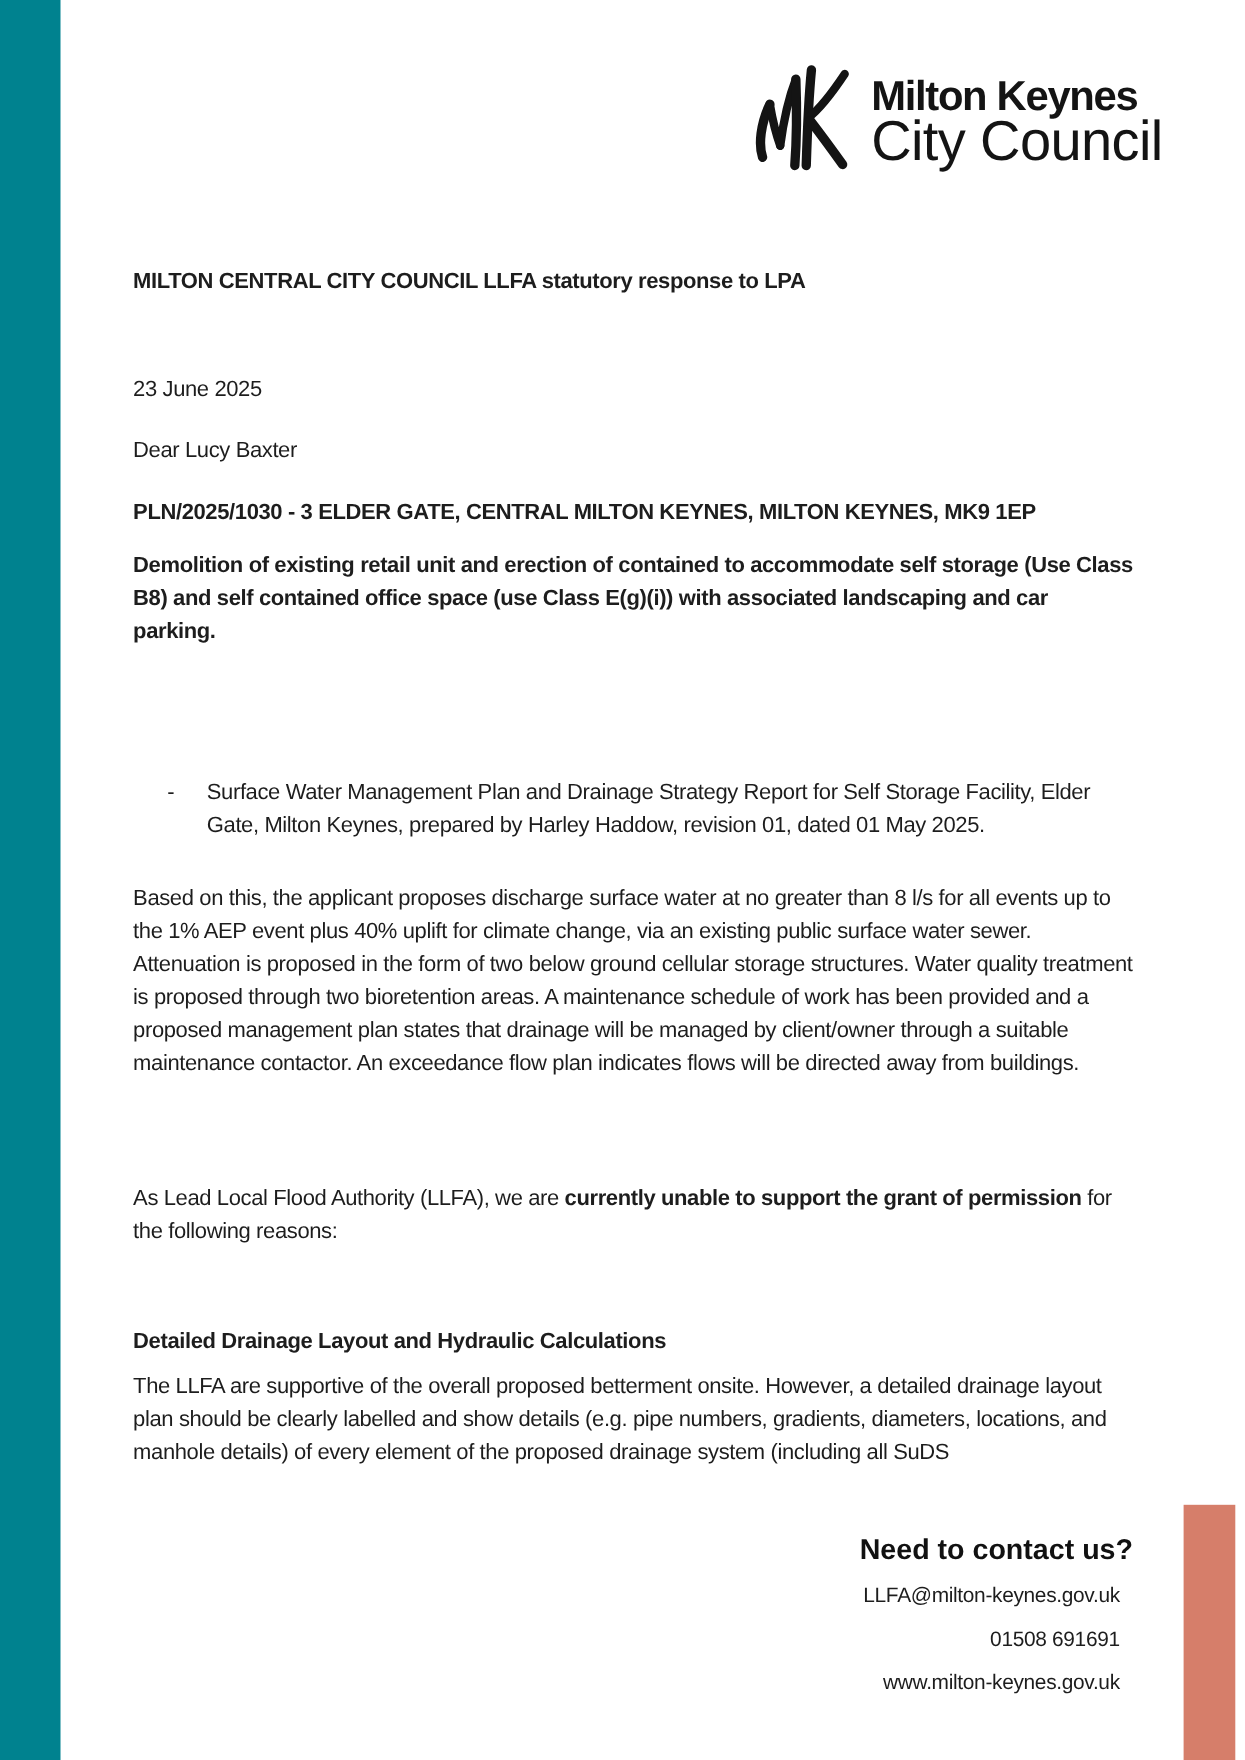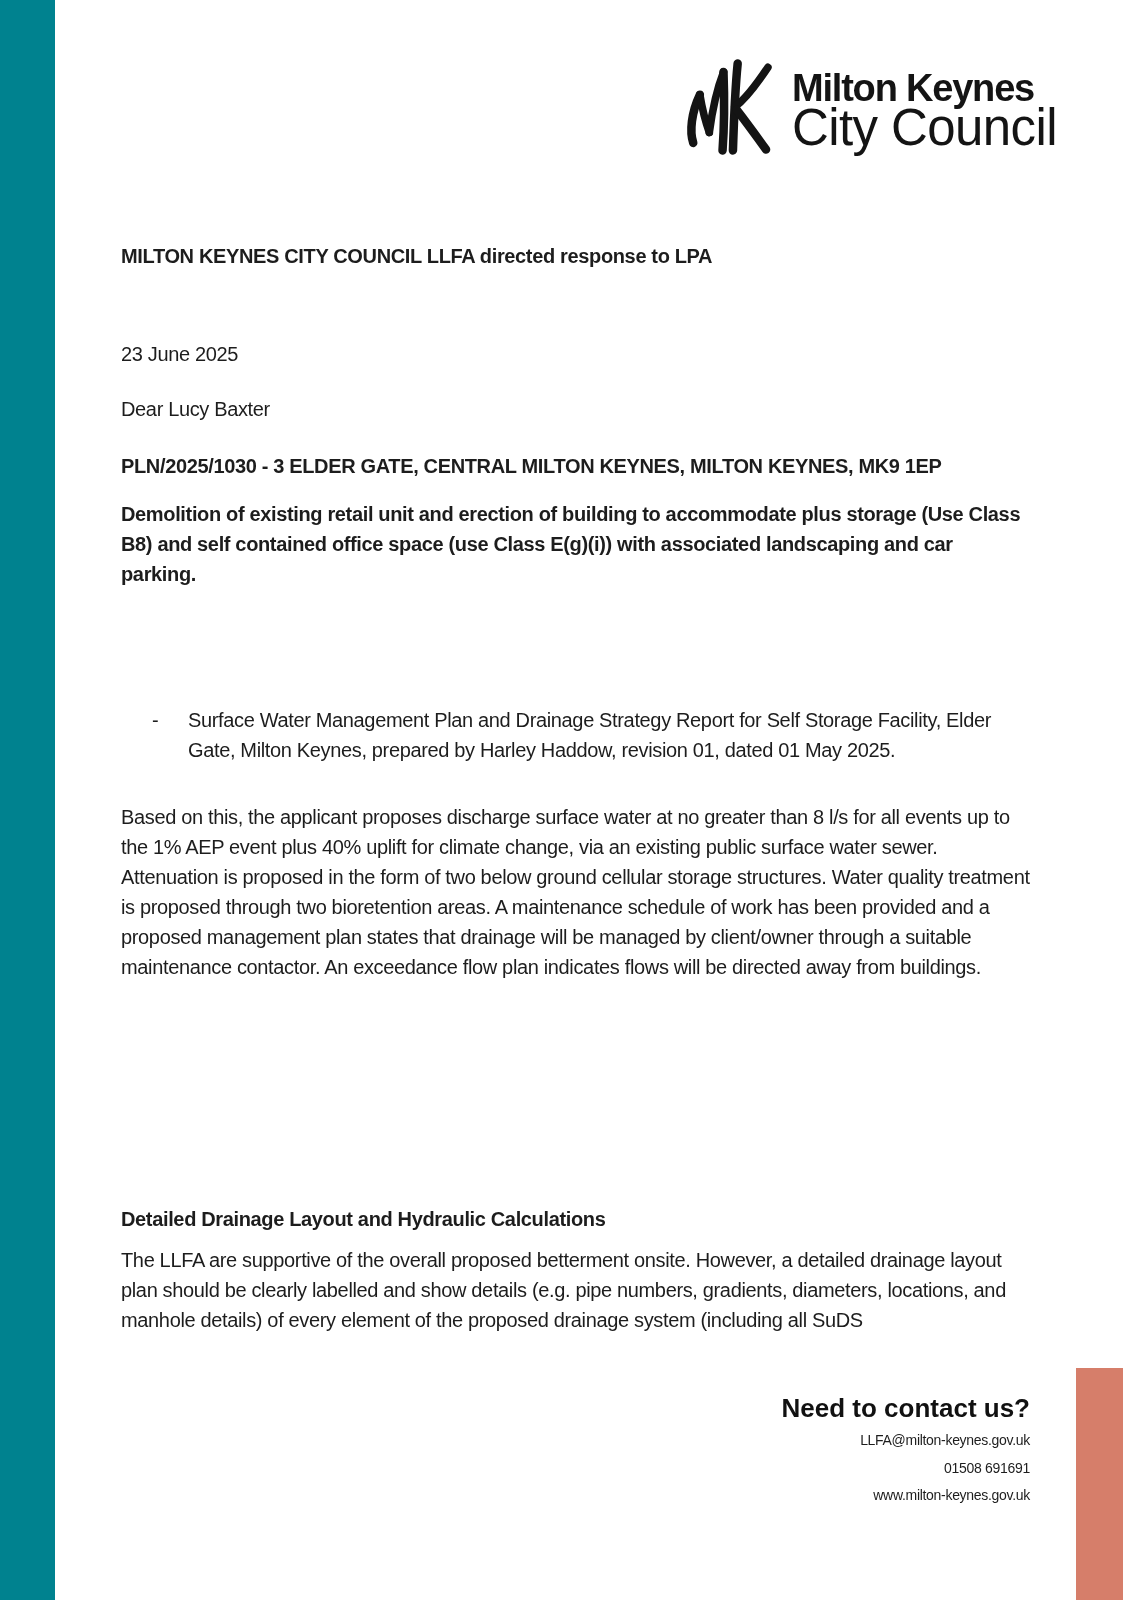--- a/index.html
+++ b/index.html
@@ -26,21 +26,21 @@
   .doc-marker { width:36px; flex:none; }
   .doc-text { flex:1; }
 
   .footer {
     position:absolute; right:102px; top:1391px; width:620px; text-align:right;
   }
   .footer-heading {
     font-family:Liberation Sans, sans-serif; font-weight:700;
     font-size:26px; line-height:34px; color:#111111; margin:0 0 2px 0;
   }
-  .footer-line { font-size:14px; line-height:27.6px; letter-spacing:-0.3px; margin:0; }
+  .footer-line { font-size:19px; line-height:27.6px; letter-spacing:-0.3px; margin:12px; }
 </style>
 </head>
 <body>
 
 <div class="page">
 
   <div class="accent-left" style="background: rgb(0, 130, 143);"></div>
   <div class="accent-right" style="background: rgb(214, 126, 106);"></div>
 
   <div class="logo">
@@ -52,40 +52,41 @@
       <path d="M61,4 C58,34 57,64 56,96" stroke-width="9"></path>
       <path d="M93,8 C81,26 70,41 58,50" stroke-width="8"></path>
       <path d="M60,53 C70,66 81,81 91,95" stroke-width="9"></path>
     </svg>
     <div class="logo-text">
       <div class="logo-name">Milton Keynes</div>
       <div class="logo-entity">City Council</div>
     </div>
   </div>
 
-  <p class="block bold" style="top:241px">MILTON KEYNES CITY COUNCIL LLFA directed response to LPA</p>
+  <p class="block bold" style="top:241px">MILTON CENTRAL CITY COUNCIL LLFA statutory response to LPA</p>
 
   <p class="block" style="top:339px">23 June 2025</p>
 
   <p class="block" style="top:394px">Dear Lucy Baxter</p>
 
   <p class="block bold" style="top:451px">PLN/2025/1030 - 3 ELDER GATE, CENTRAL MILTON KEYNES, MILTON KEYNES, MK9 1EP</p>
 
-  <p class="block bold" style="top:499px">Demolition of existing retail unit and erection of building to accommodate plus storage (Use Class B8) and self contained office space (use Class E(g)(i)) with associated landscaping and car parking.</p>
+  <p class="block bold" style="top:499px">Demolition of existing retail unit and erection of contained to accommodate self storage (Use Class B8) and self contained office space (use Class E(g)(i)) with associated landscaping and car parking.</p>
 
 
   <div class="block" style="top:705px">
     <div class="doc-item">
       <span class="doc-marker">-</span>
       <span class="doc-text">Surface Water Management Plan and Drainage Strategy Report for Self Storage Facility, Elder Gate, Milton Keynes, prepared by Harley Haddow, revision 01, dated 01 May 2025.</span>
     </div>
   </div>
 
   <p class="block" style="top:802px">Based on this, the applicant proposes discharge surface water at no greater than 8 l/s for all events up to the 1% AEP event plus 40% uplift for climate change, via an existing public surface water sewer. Attenuation is proposed in the form of two below ground cellular storage structures. Water quality treatment is proposed through two bioretention areas. A maintenance schedule of work has been provided and a proposed management plan states that drainage will be managed by client/owner through a suitable maintenance contactor. An exceedance flow plan indicates flows will be directed away from buildings.</p>
 
+  <p class="block" style="top:1074px"><span>As Lead Local Flood Authority (LLFA), we are </span><span class="bold">currently unable to support the grant of permission</span><span> for the following reasons:</span></p>
 
   <p class="block bold" style="top:1204px">Detailed Drainage Layout and Hydraulic Calculations</p>
 
   <p class="block" style="top:1245px">The LLFA are supportive of the overall proposed betterment onsite. However, a detailed drainage layout plan should be clearly labelled and show details (e.g. pipe numbers, gradients, diameters, locations, and manhole details) of every element of the proposed drainage system (including all SuDS</p>
 
   <div class="footer">
     <p class="footer-heading">Need to contact us?</p>
     <p class="footer-line">LLFA@milton-keynes.gov.uk</p>
     <p class="footer-line">01508 691691</p>
     <p class="footer-line">www.milton-keynes.gov.uk</p>

